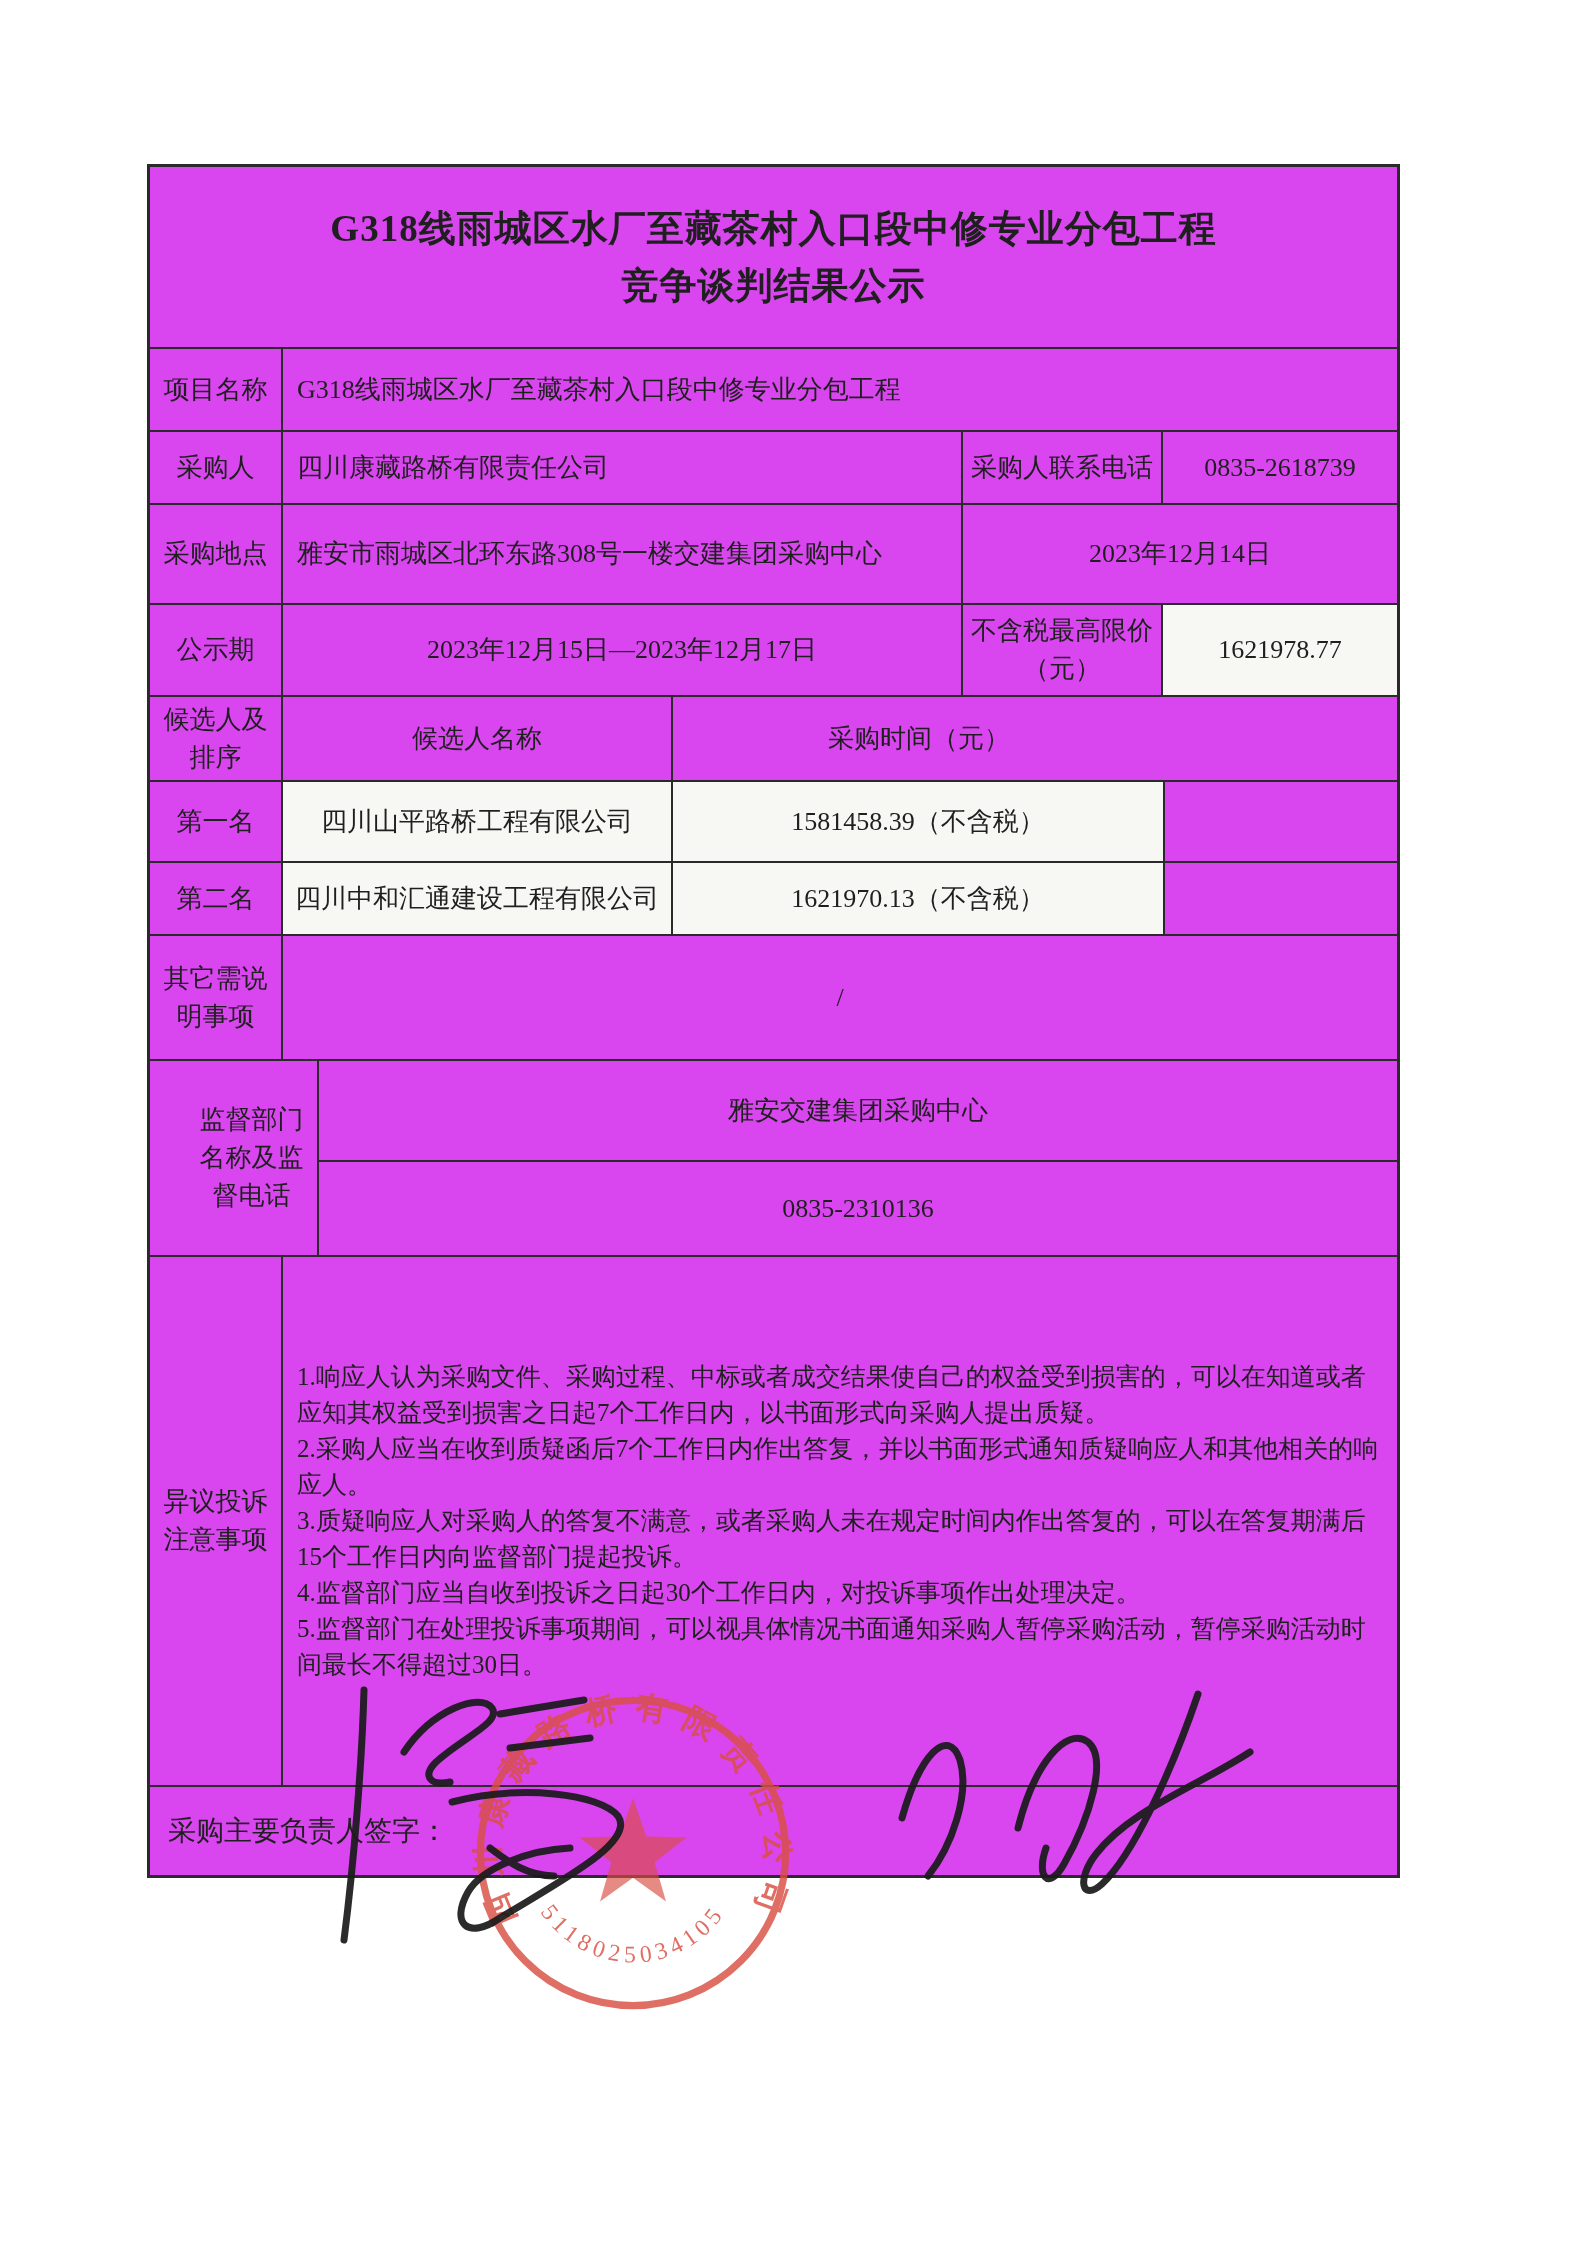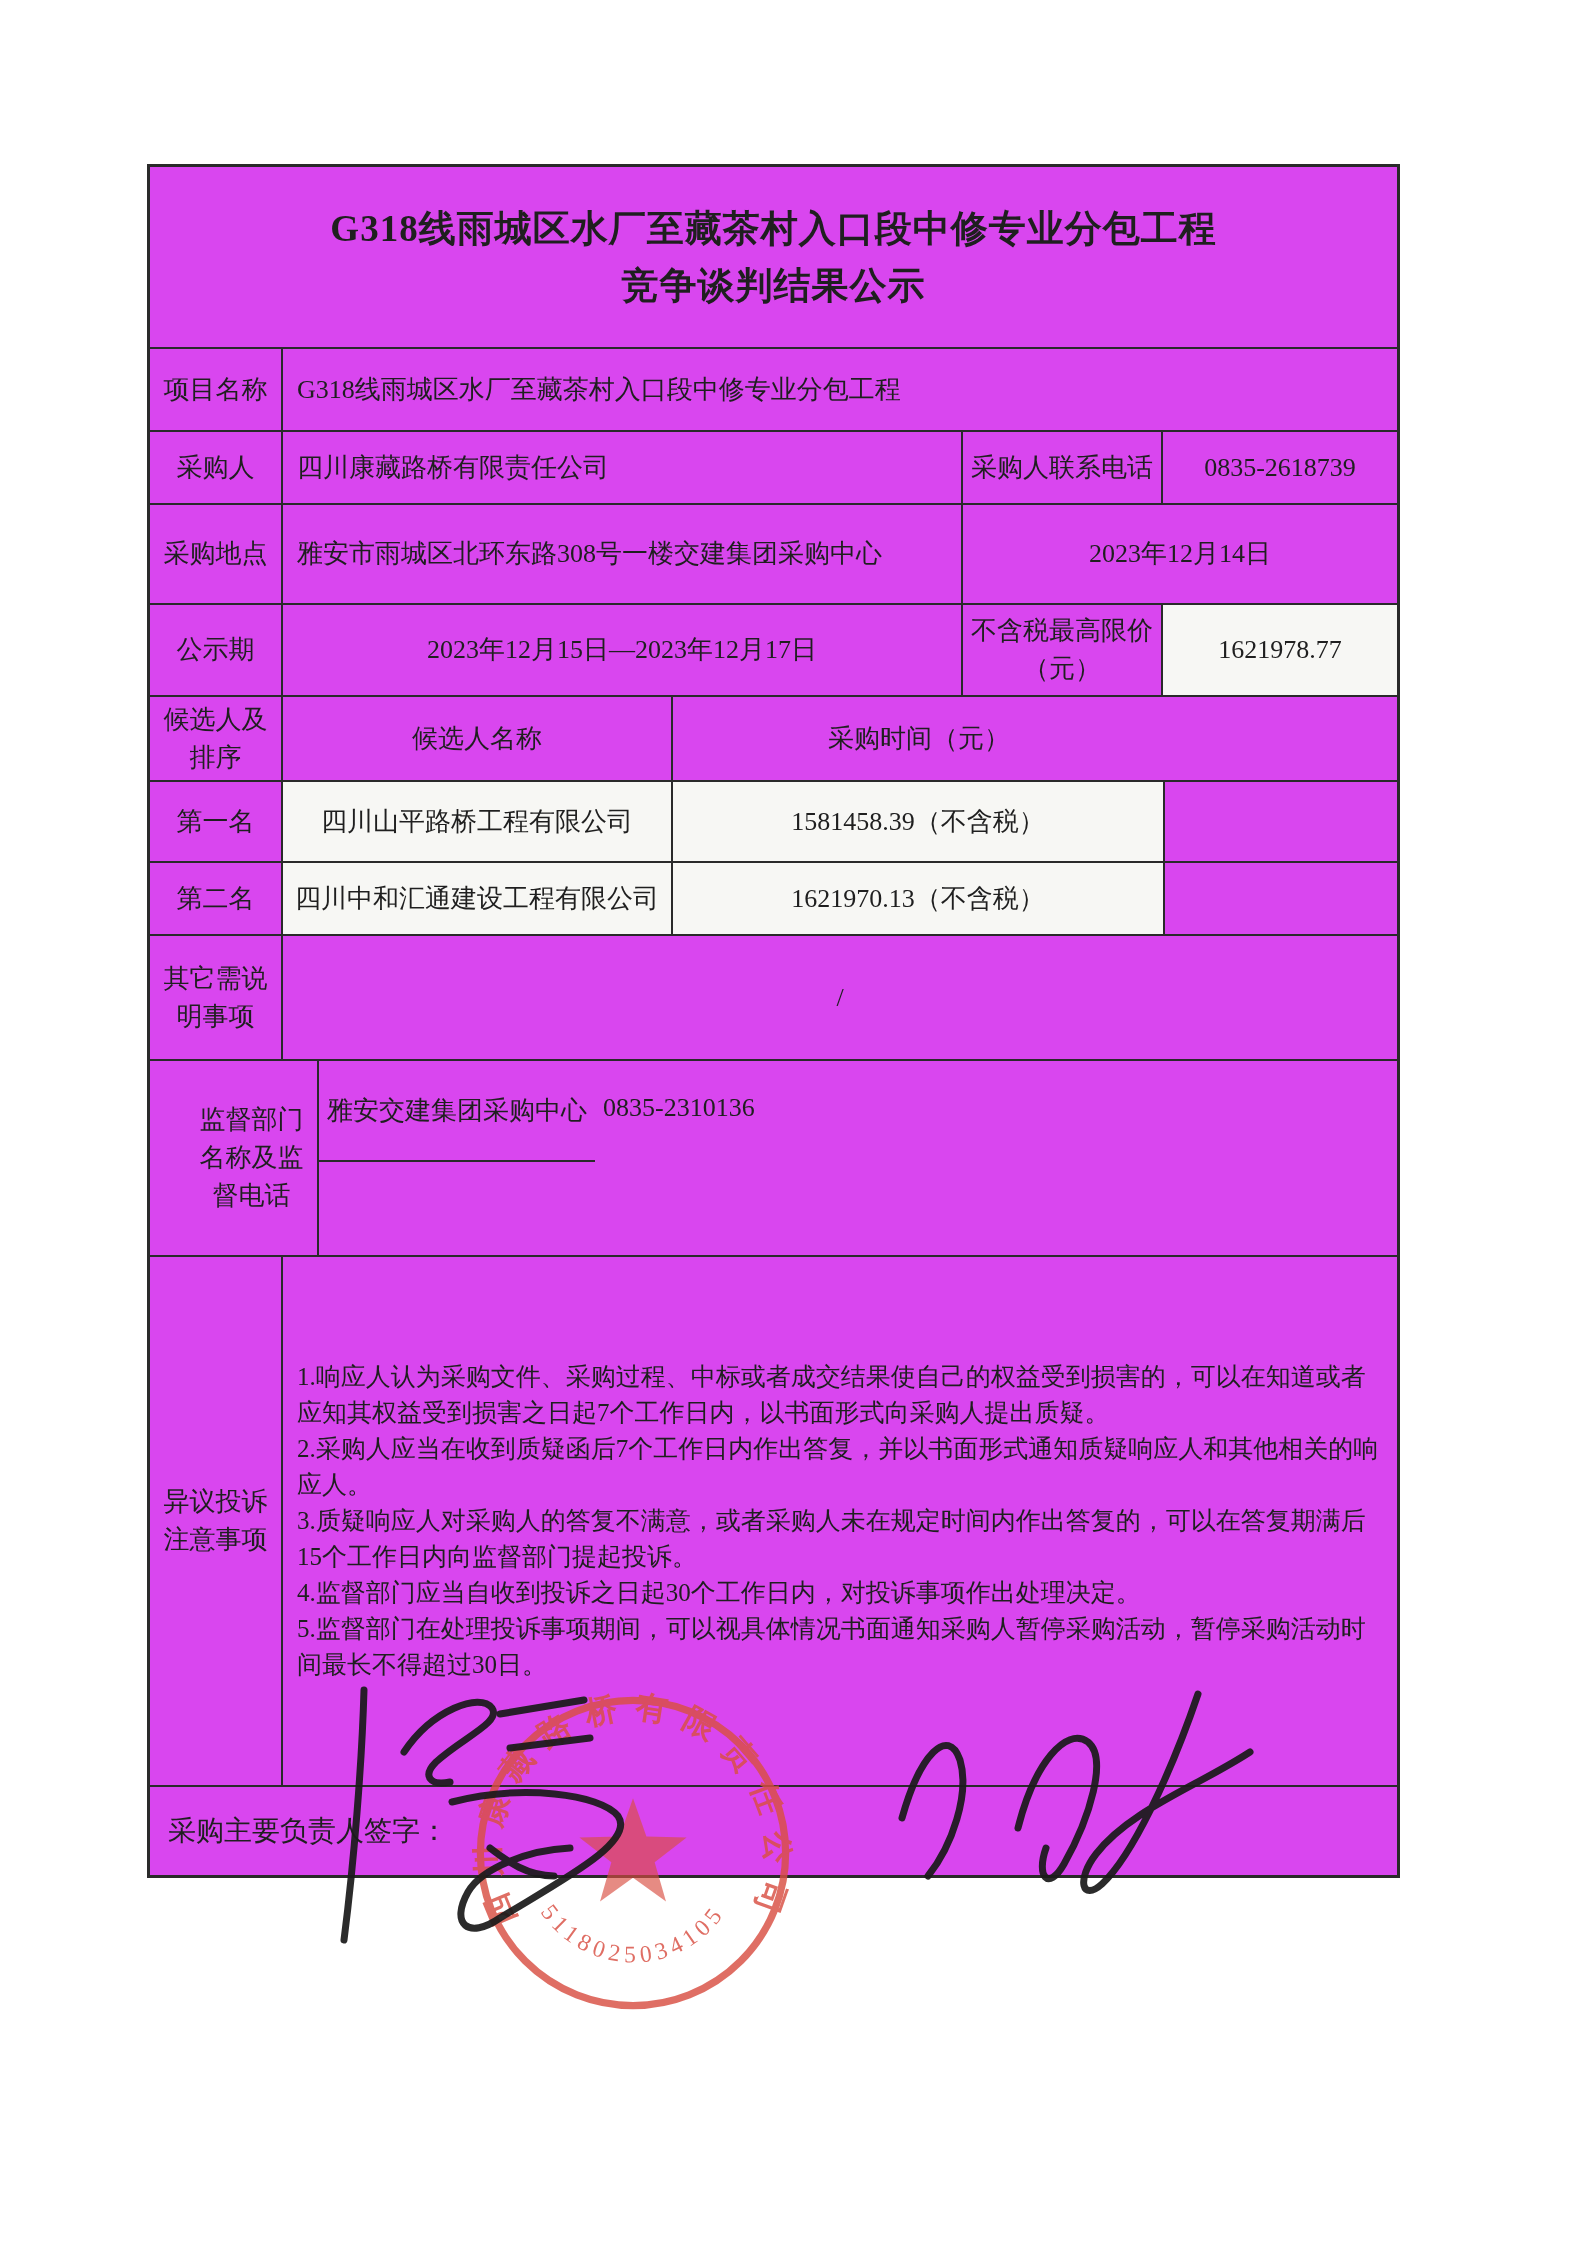--- a/index.html
+++ b/index.html
@@ -26,21 +26,21 @@
   .title-row{
     height:182px;flex-direction:column;align-items:center;justify-content:center;
   }
   .tline{font-size:37px;font-weight:bold;letter-spacing:1px;line-height:1.55;text-align:center;}
   .h83{height:83px;} .h73{height:73px;} .h100{height:100px;} .h92{height:92px;}
   .h85{height:85px;} .h81{height:81px;} .h79{height:73px;} .h125{height:125px;}
   .h196{height:196px;padding-left:36px;} .h530{height:530px;} .h114{height:88px;}
   .w680{width:680px;flex:none;} .w200{width:200px;flex:none;}
   .w390{width:390px;flex:none;} .w492{width:492px;flex:none;}
   .tint{background:#f7f7f4;}
-  .subcol{display:flex;flex-direction:row;flex:1;}
+  .subcol{display:flex;flex-direction:column;flex:1;}
   .subrow{border-right:none;}
   .subrow.top{border-bottom:2px solid #2a2a2a;height:101px;}
   .subrow.bot{height:93px;}
   .obj{align-items:center;justify-content:flex-end;text-align:left;padding:26px 14px;}
   .objtext{font-size:25px;line-height:36px;}
   .sigrow{align-items:center;}
   .siglabel{font-size:28px;padding-left:10px;white-space:nowrap;}
   .stamp{position:absolute;left:468px;top:1688px;opacity:0.82;z-index:3;}
   .handsig{position:absolute;z-index:4;}
   #sig1{left:332px;top:1652px;}

